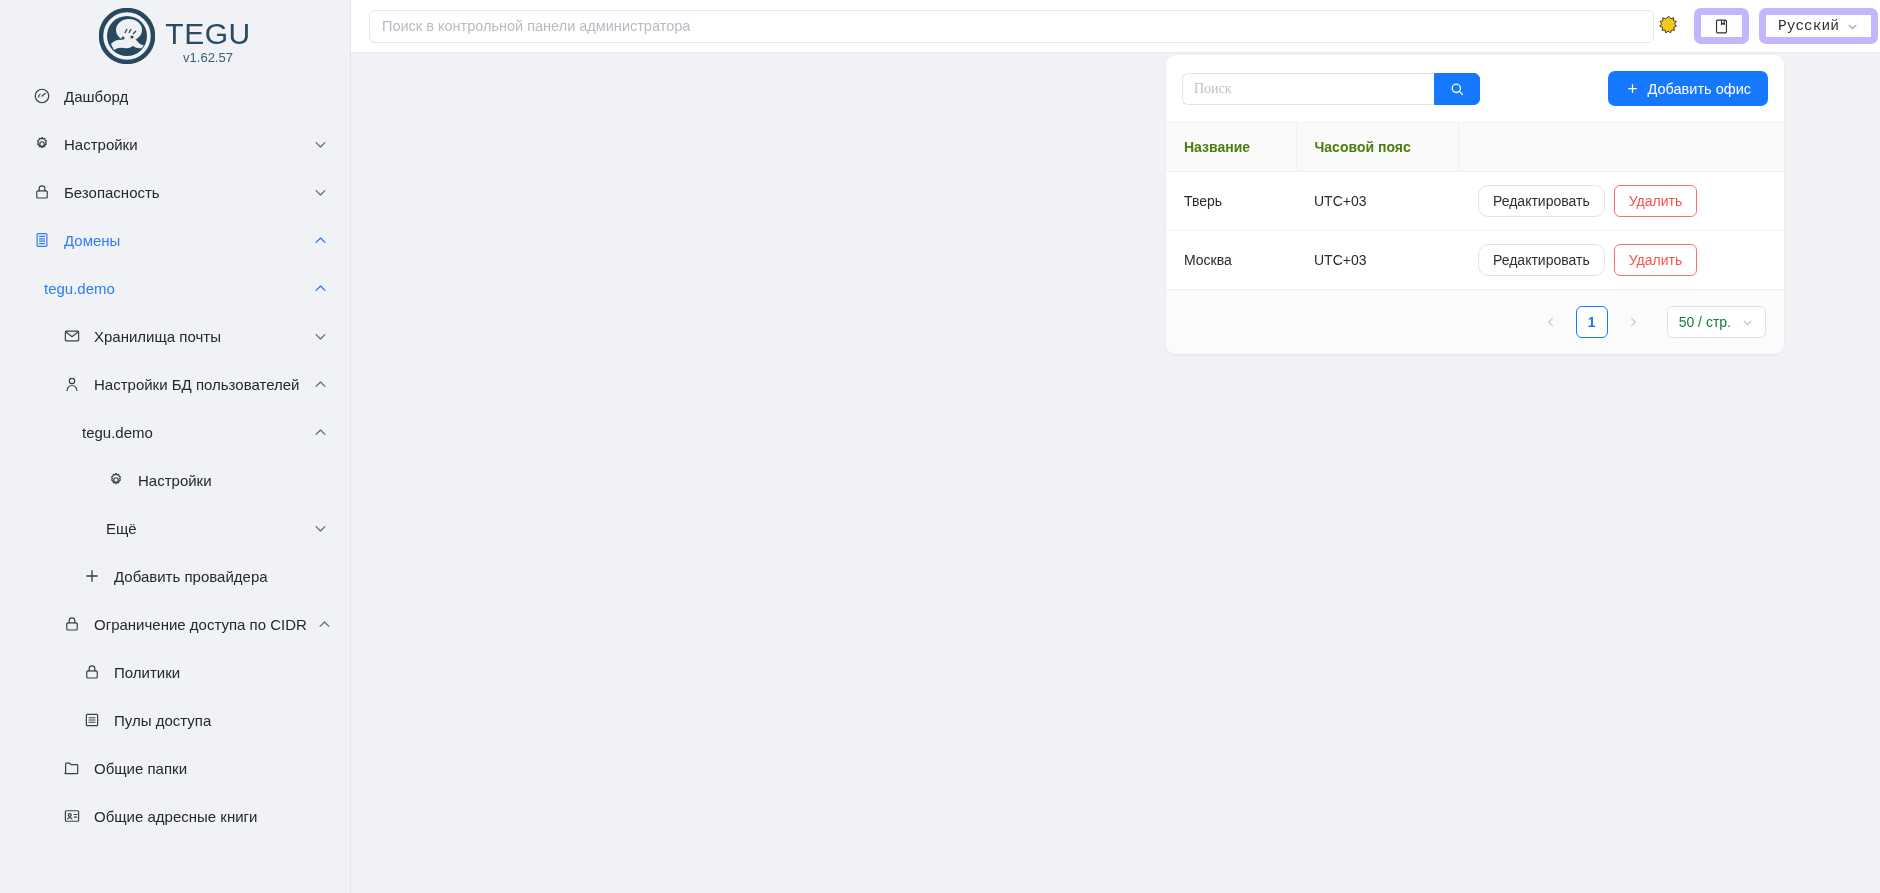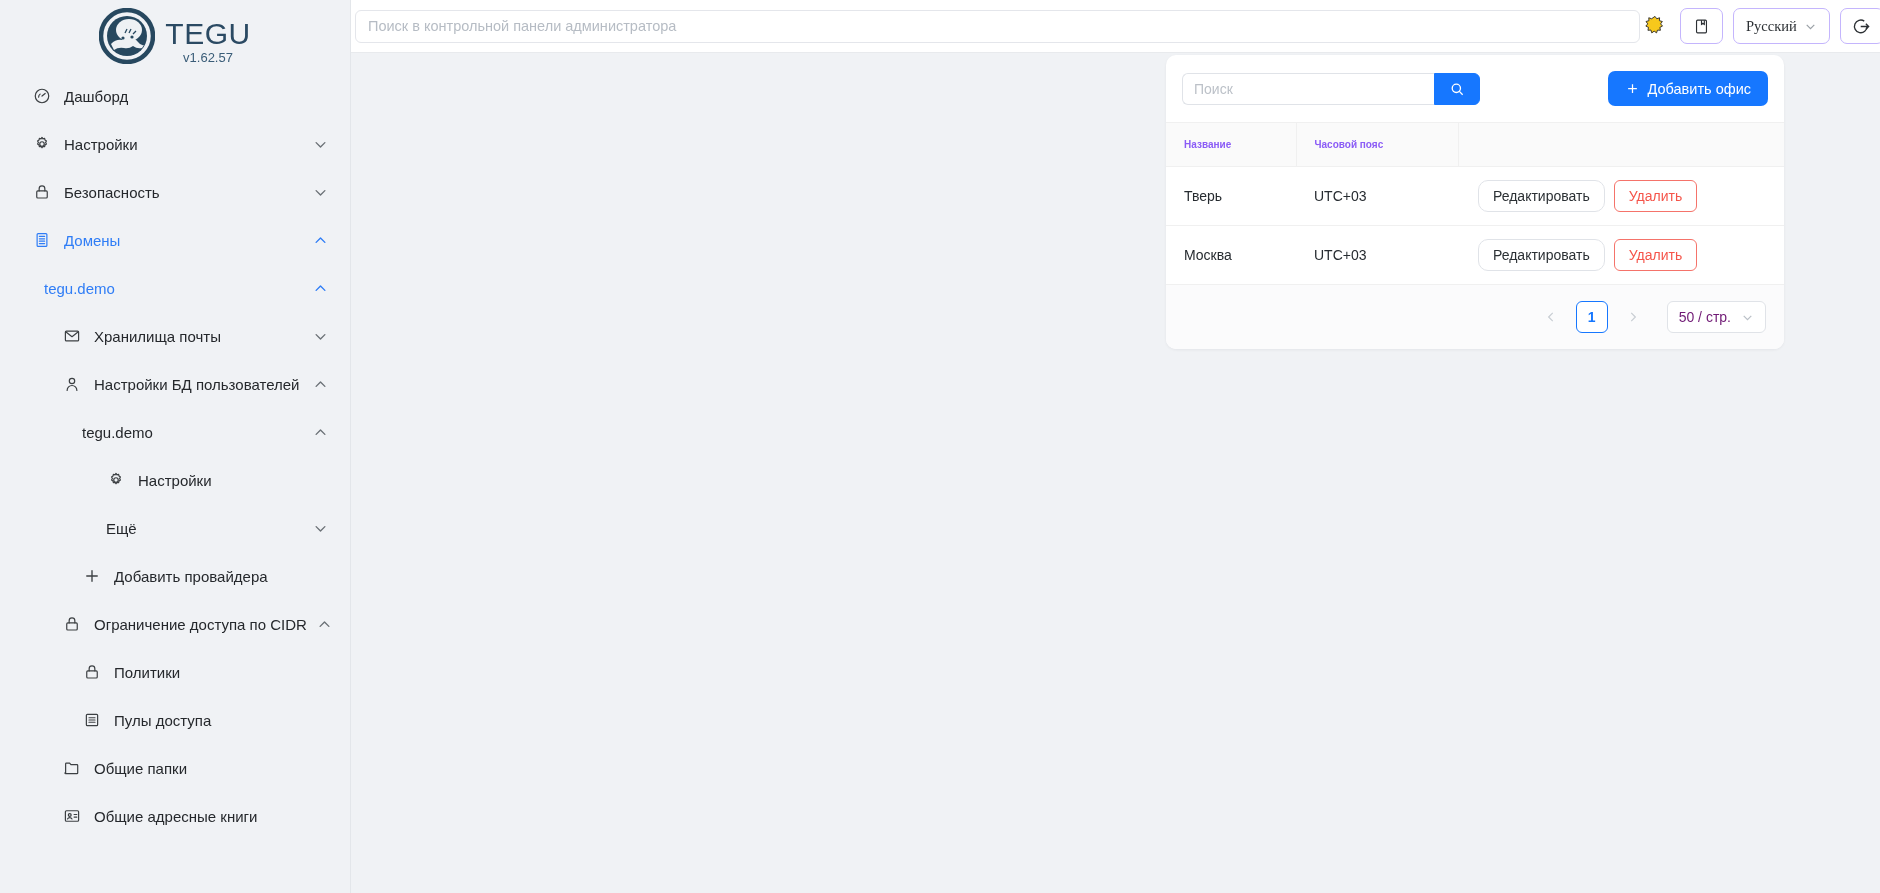--- a/index.html
+++ b/index.html
@@ -89,41 +89,41 @@
     border: 1px solid #e4e6eb;
     border-radius: 6px;
     background: #fff;
     font-size: 14.5px;
     color: #1f2329;
     padding: 0 12px;
     outline: none;
     font-family: "Liberation Sans", sans-serif;
   }
   .global-search::placeholder { color: #b6bcc4; }
-  .topbar-left { display:flex; align-items:flex-end; padding-left: 4px; }
+  .topbar-left { display:flex; align-items:flex-end; padding-left: 18px; }
   .topbar-right {
     display: flex; align-items: center; gap: 10px;
     margin-left: auto; padding-right: 0px;
   }
   .sun-btn {
     width: 30px; height: 30px;
     display: flex; align-items: center; justify-content: center;
     cursor: pointer; background: none; border: none;
   }
   .tb-btn {
     height: 36px; min-width: 40px;
-    border: 1px solid #c4b5fd;
+    border: 7px solid #c4b5fd;
     border-radius: 7px;
     background: #fff;
     display: flex; align-items: center; justify-content: center;
     gap: 7px;
     padding: 0 12px;
     font-size: 14.5px; color: #2c3034;
     cursor: pointer;
-    font-family: Liberation Serif, serif;
+    font-family: Liberation Mono, monospace;
   }
   .tb-btn .dchev { color: #9aa0a6; display: inline-flex; }
 
   
   .card {
     position: absolute;
     left: 815px; top: 55px;
     width: 618px;
     background: #ffffff;
     border-radius: 10px;
@@ -138,21 +138,21 @@
   .search-group { display: flex; align-items: stretch; }
   .search-input {
     width: 252px; height: 32px;
     border: 1px solid #e0e3e8;
     border-right: none;
     border-radius: 6px 0 0 6px;
     padding: 0 11px;
     font-size: 14px; color: #1f2329;
     outline: none;
     background: #fff;
-    font-family: Liberation Sans, sans-serif;
+    font-family: Liberation Serif, serif;
   }
   .search-input::placeholder { color: #bcc1c8; }
   .search-btn {
     width: 46px; height: 32px;
     background: #1677ff;
     border: 1px solid #1677ff;
     border-radius: 0 6px 6px 0;
     display: flex; align-items: center; justify-content: center;
     cursor: pointer;
     color: #fff;
@@ -167,21 +167,21 @@
     padding: 0 17px;
     display: flex; align-items: center; gap: 8px;
     cursor: pointer;
     font-family: "Liberation Sans", sans-serif;
   }
 
   table.grid { width: 100%; border-collapse: collapse; }
   table.grid thead th {
     background: #fafafa;
     text-align: left;
-    font-size: 10px; font-weight: 700; color: #8b5cf6;
+    font-size: 14px; font-weight: 700; color: #4d7c0f;
     padding: 16px 0 16px 18px;
     border-top: 1px solid #f0f0f0;
     border-bottom: 1px solid #f0f0f0;
     white-space: nowrap;
   }
   table.grid thead th + th { border-left: 1px solid #f0f0f0; }
   table.grid tbody td {
     font-size: 14px; color: #262b30;
     padding: 13px 0 13px 18px;
     border-bottom: 1px solid #f0f0f0;
@@ -223,21 +223,21 @@
     width: 32px; height: 32px;
     border: 1px solid #1677ff; border-radius: 6px;
     background: #fff; color: #1677ff;
     font-size: 14px; font-weight: 600;
     display: flex; align-items: center; justify-content: center;
     cursor: pointer;
   }
   .pg-size {
     height: 32px; padding: 0 11px;
     border: 1px solid #e0e3e8; border-radius: 6px;
-    background: #fff; color: #701a75; font-size: 14px;
+    background: #fff; color: #15803d; font-size: 14px;
     display: flex; align-items: center; gap: 10px;
     cursor: pointer; margin-left: 9px;
   }
   .pg-size .dchev { color: #b9bfc6; display:inline-flex; }
   svg { display: block; }
 </style>
 </head>
 <body>
 
 <div class="app">

